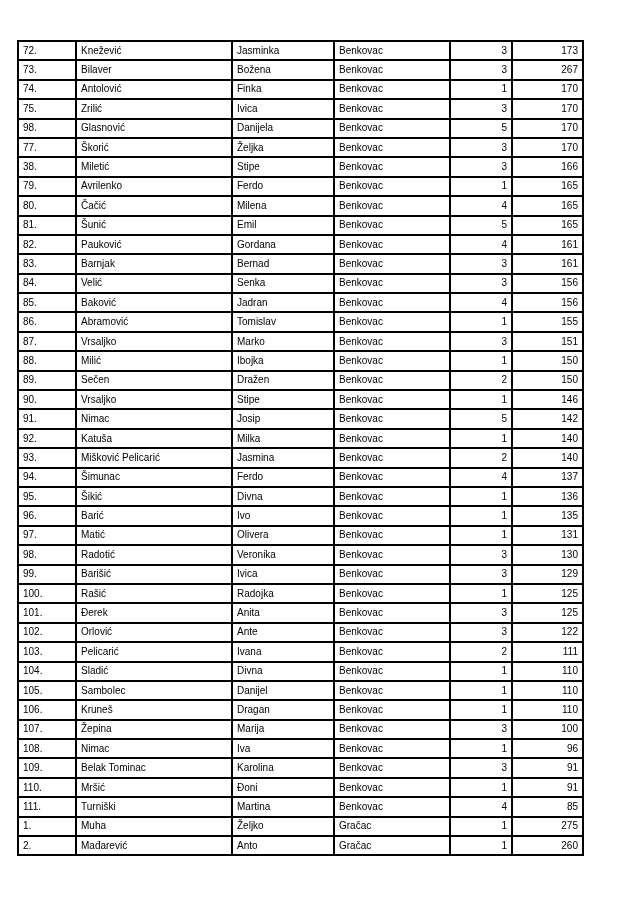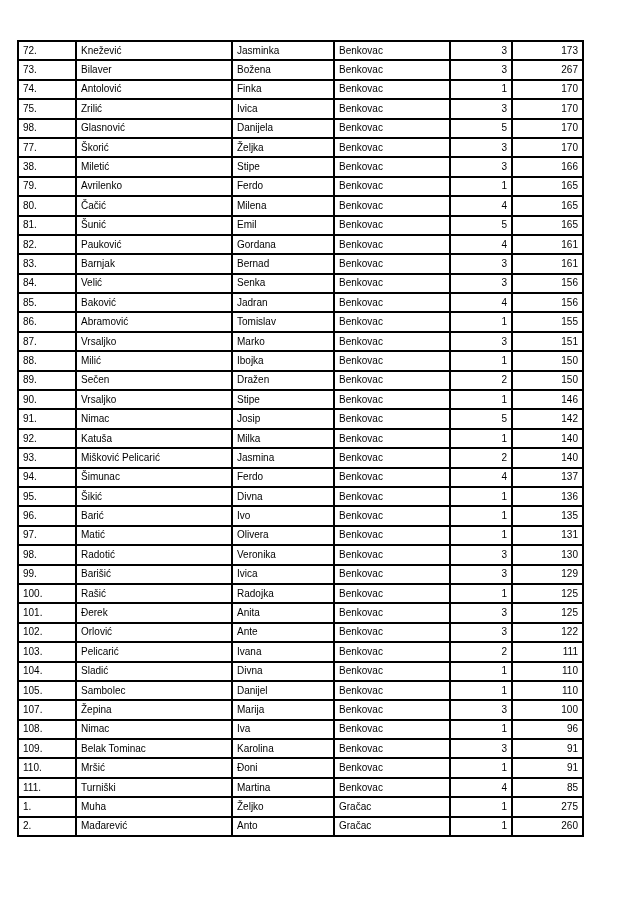--- a/index.html
+++ b/index.html
@@ -321,20 +321,28 @@
         </tr>
         <tr>
           <td class="txt">105.</td>
           <td class="txt">Sambolec</td>
           <td class="txt">Danijel</td>
           <td class="txt">Benkovac</td>
           <td class="num">1</td>
           <td class="num">110</td>
         </tr>
         <tr>
+          <td class="txt">106.</td>
+          <td class="txt">Kruneš</td>
+          <td class="txt">Dragan</td>
+          <td class="txt">Benkovac</td>
+          <td class="num">1</td>
+          <td class="num">110</td>
+        </tr>
+        <tr>
           <td class="txt">107.</td>
           <td class="txt">Žepina</td>
           <td class="txt">Marija</td>
           <td class="txt">Benkovac</td>
           <td class="num">3</td>
           <td class="num">100</td>
         </tr>
         <tr>
           <td class="txt">108.</td>
           <td class="txt">Nimac</td>

